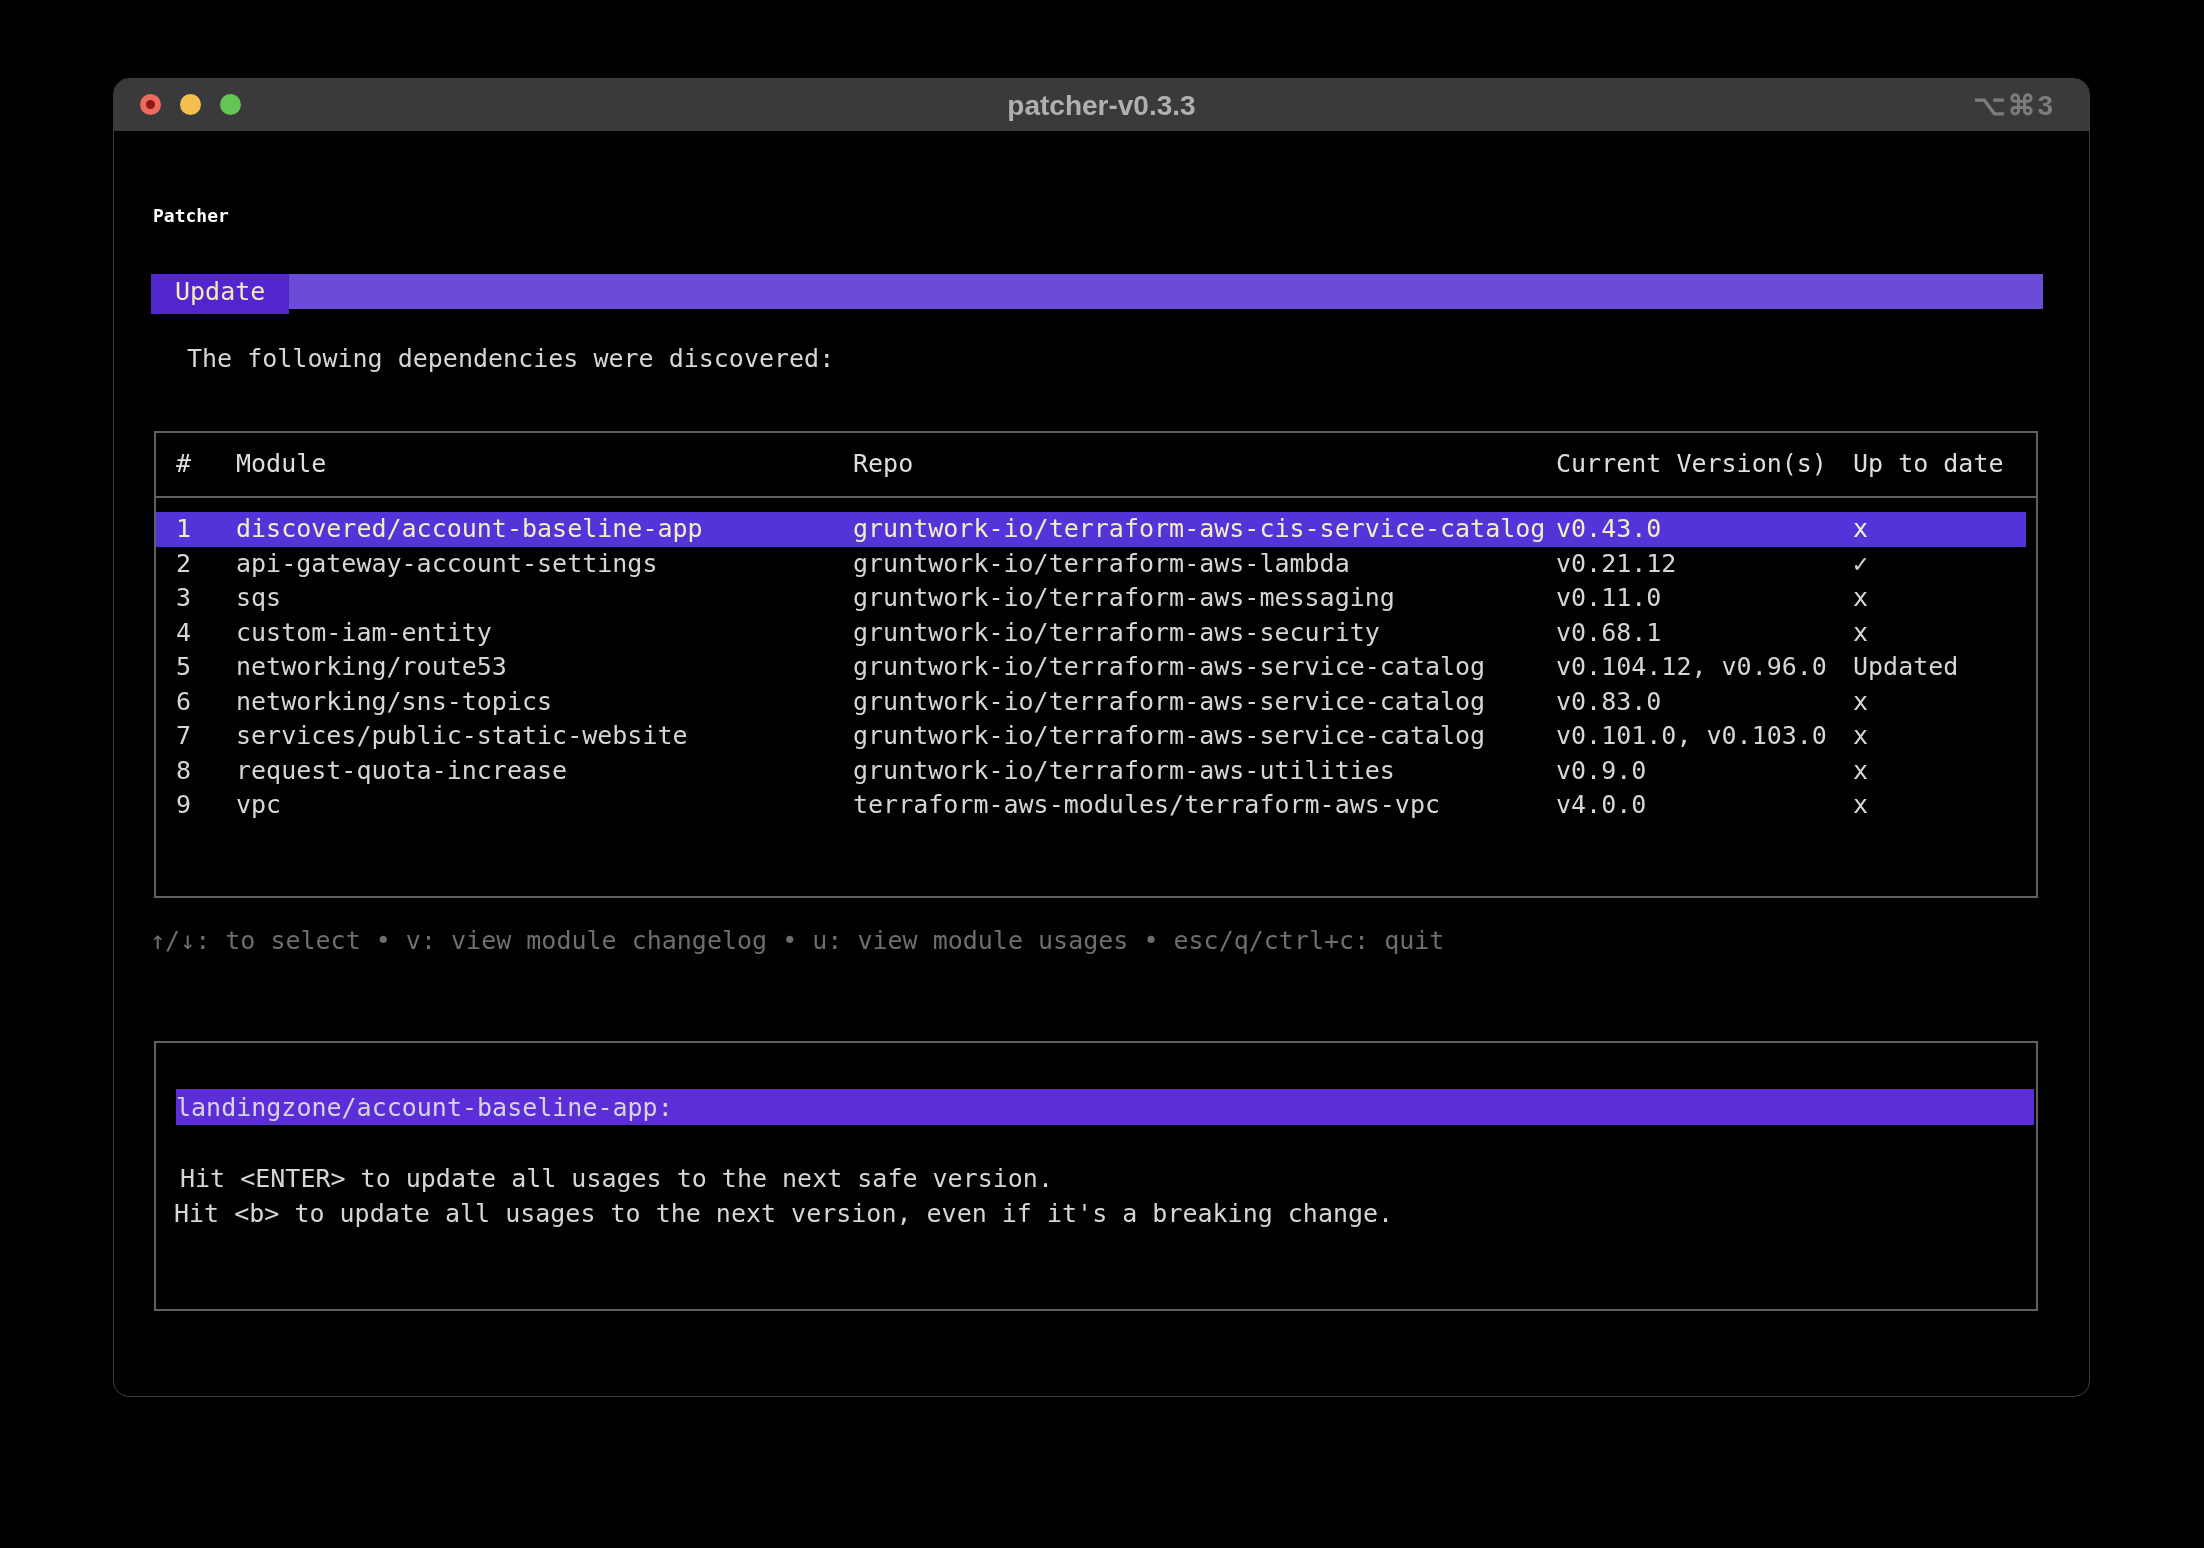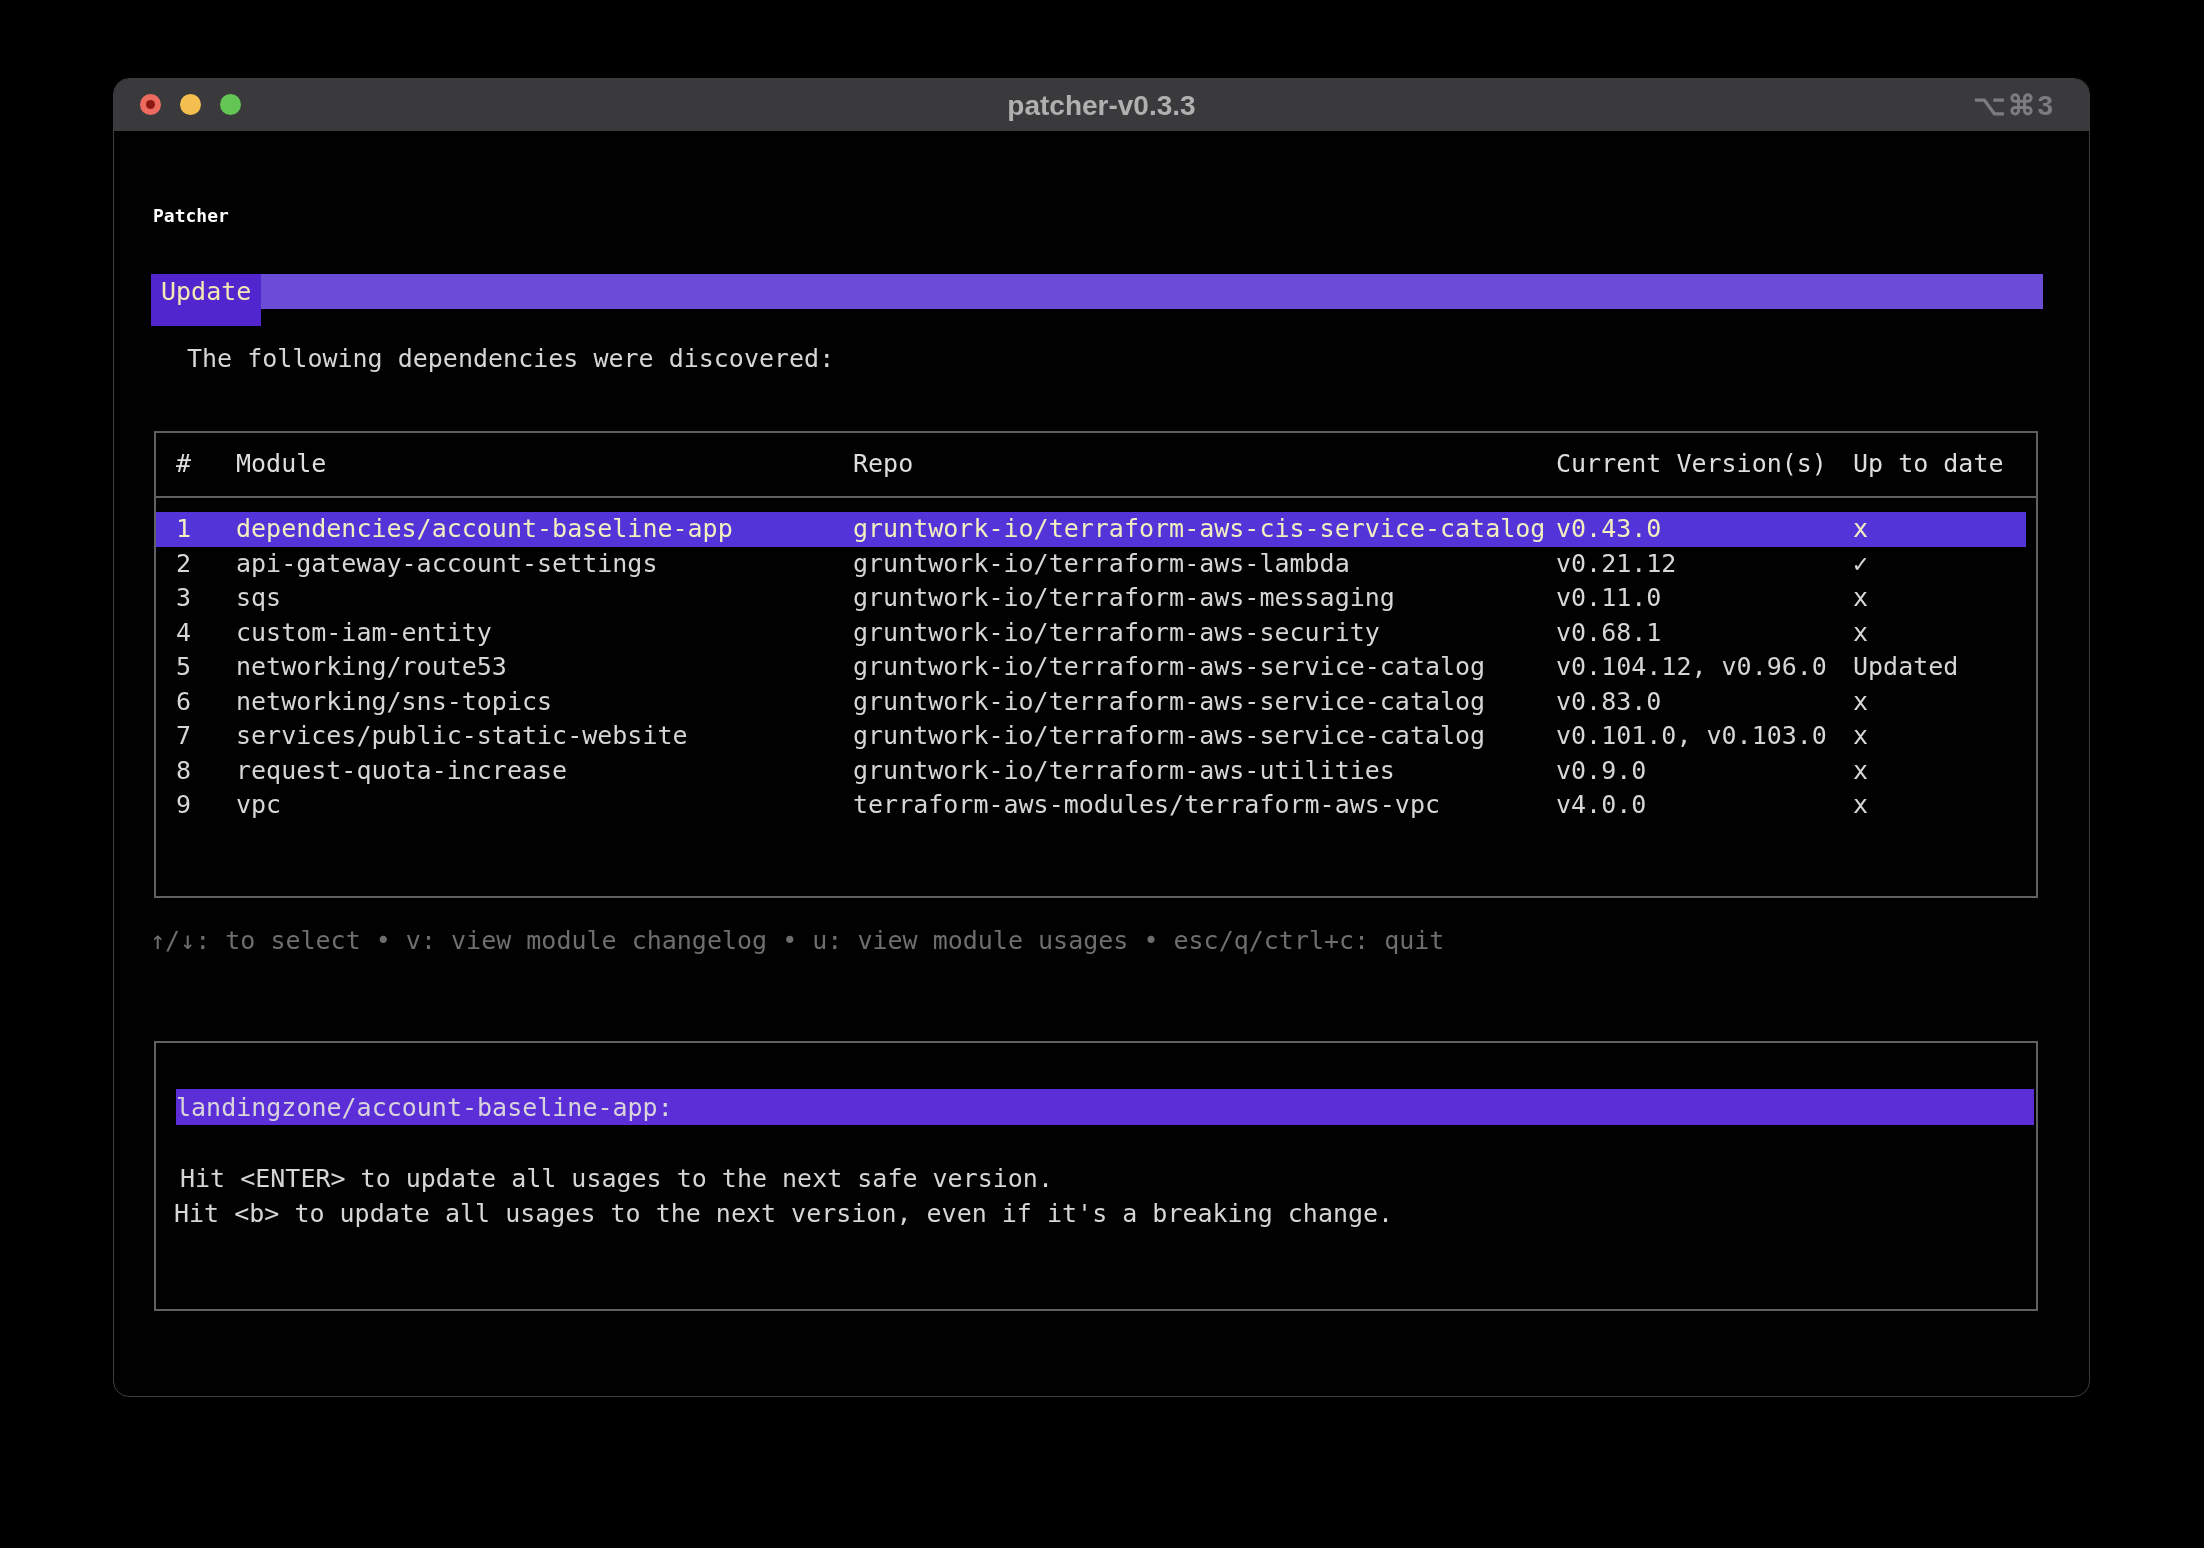--- a/index.html
+++ b/index.html
@@ -44,21 +44,21 @@
   .heading {
     position:absolute; left:39px; top:68px; line-height:34px;
     font-weight:bold; color:#ffffff; font-size:18px;
   }
 
   .tabbar {
     position:absolute; left:37px; top:143px; width:1892px; height:35px;
     background:var(--tab-bar-bg,#6b4cd6);
   }
   .tab-active {
-    display:inline-block; height:52px; line-height:36px; padding:0 10px;
+    display:inline-block; height:40px; line-height:36px; padding:0 24px;
     background:var(--tab-active-bg,#5126cf); color:var(--tab-text,#f3e9b2);
   }
 
   .intro { position:absolute; left:29px; top:211px; line-height:34px;margin-left:44px; }
 
   .dep-table {
     position:absolute; left:40px; top:300px; width:1884px; height:467px;
     border:2px solid var(--border-gray,#606060);
   }
   .thead span { position:absolute; top:14px; line-height:34px; color:var(--header-text,#dedede); }
@@ -123,21 +123,21 @@
         <span class="th-num">#</span>
         <span class="th-module">Module</span>
         <span class="th-repo">Repo</span>
         <span class="th-ver">Current Version(s)</span>
         <span class="th-status">Up to date</span>
       </div>
       <div class="thead-sep"></div>
       <div class="rows" id="table-rows">
           <div class="trow selected">
             <span class="c num">1</span>
-            <span class="c mod">dependencies/account-baseline-app</span>
+            <span class="c mod">discovered/account-baseline-app</span>
             <span class="c repo">gruntwork-io/terraform-aws-cis-service-catalog</span>
             <span class="c ver">v0.43.0</span>
             <span class="c status">x</span>
           </div>
           <div class="trow">
             <span class="c num">2</span>
             <span class="c mod">api-gateway-account-settings</span>
             <span class="c repo">gruntwork-io/terraform-aws-lambda</span>
             <span class="c ver">v0.21.12</span>
             <span class="c status">✓</span>

